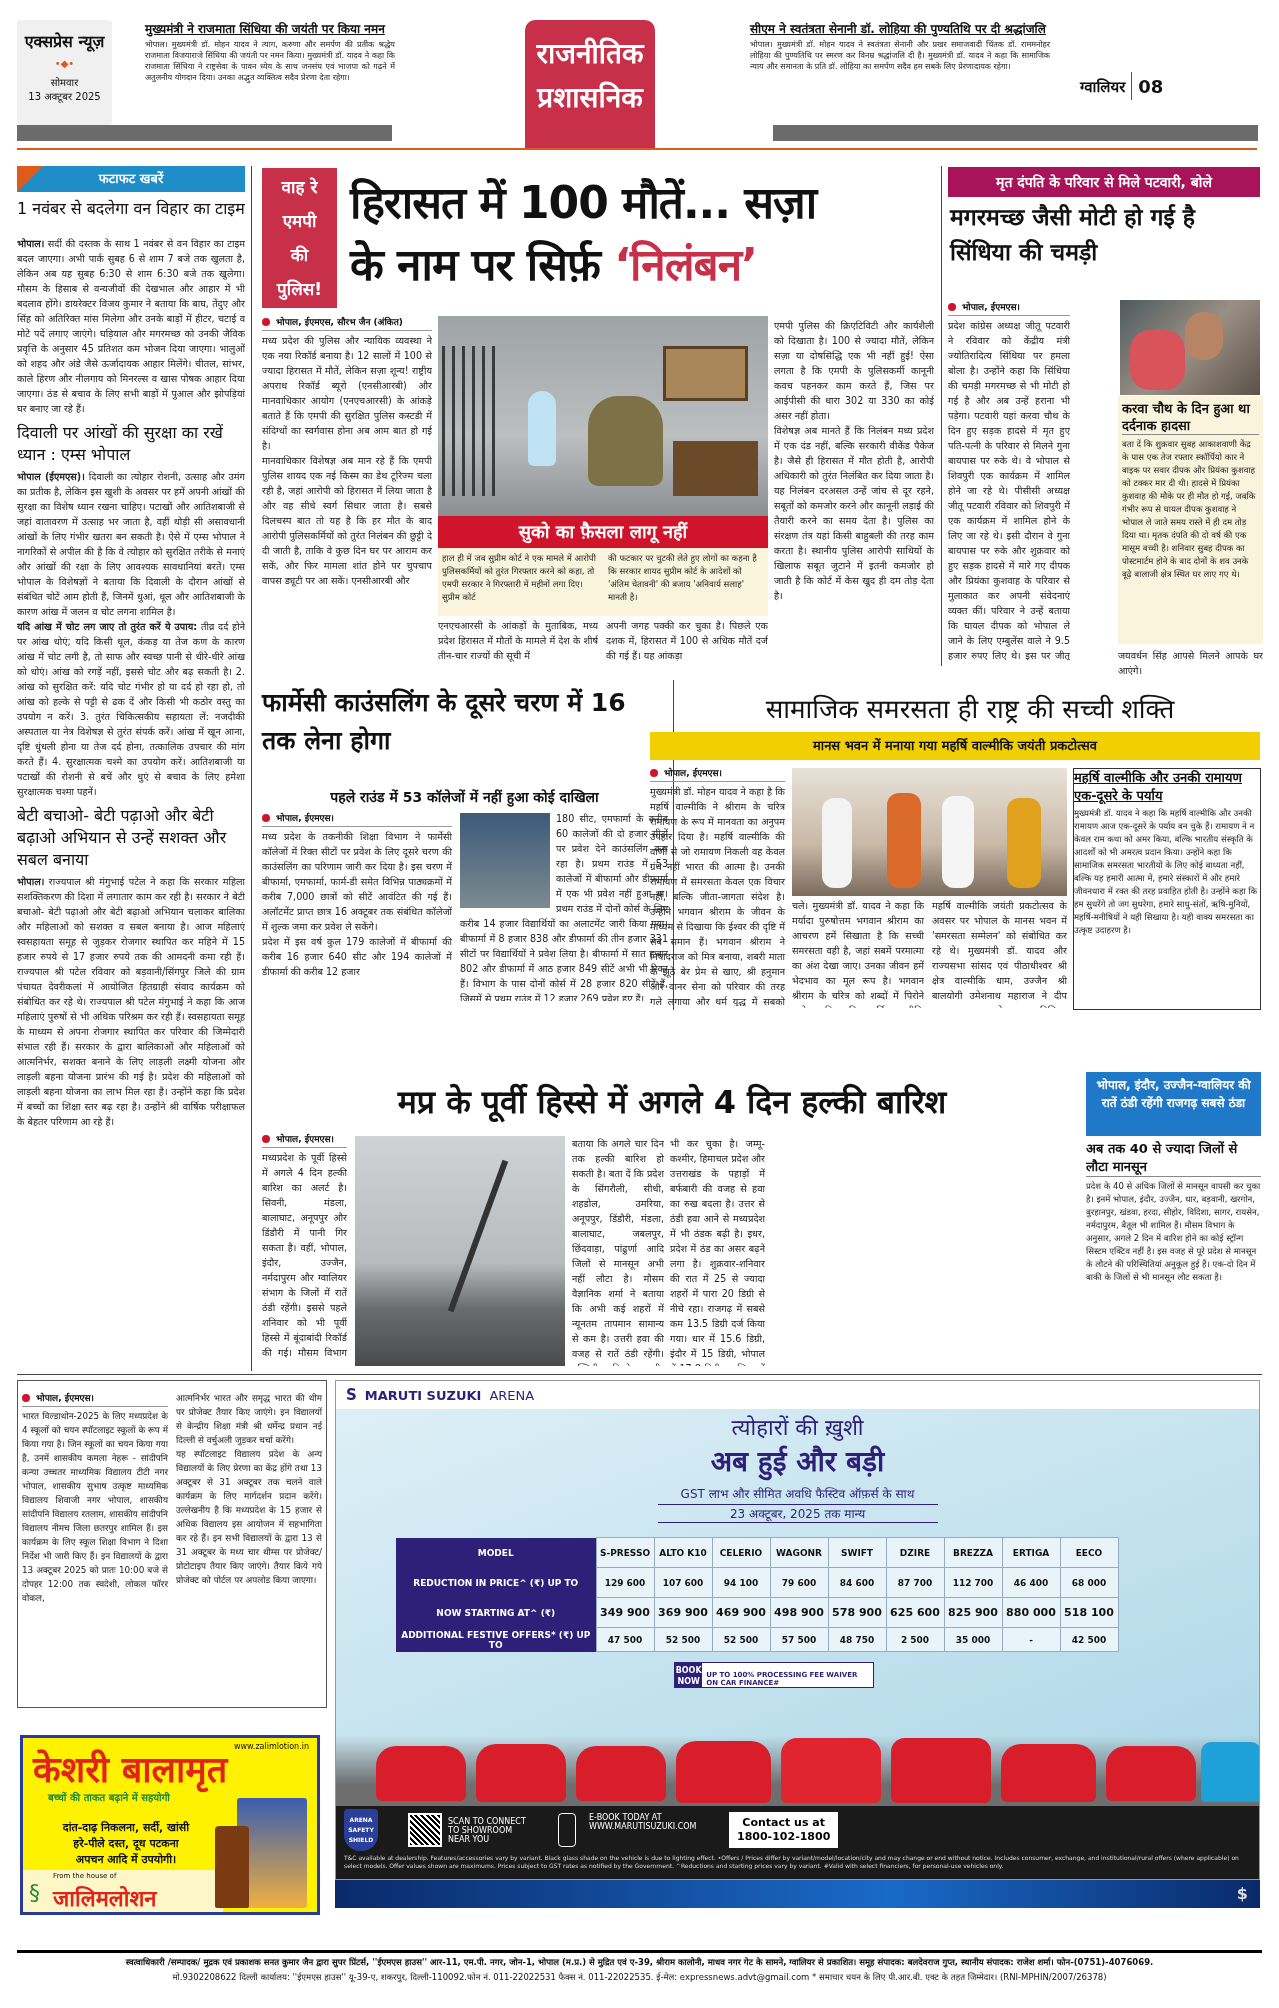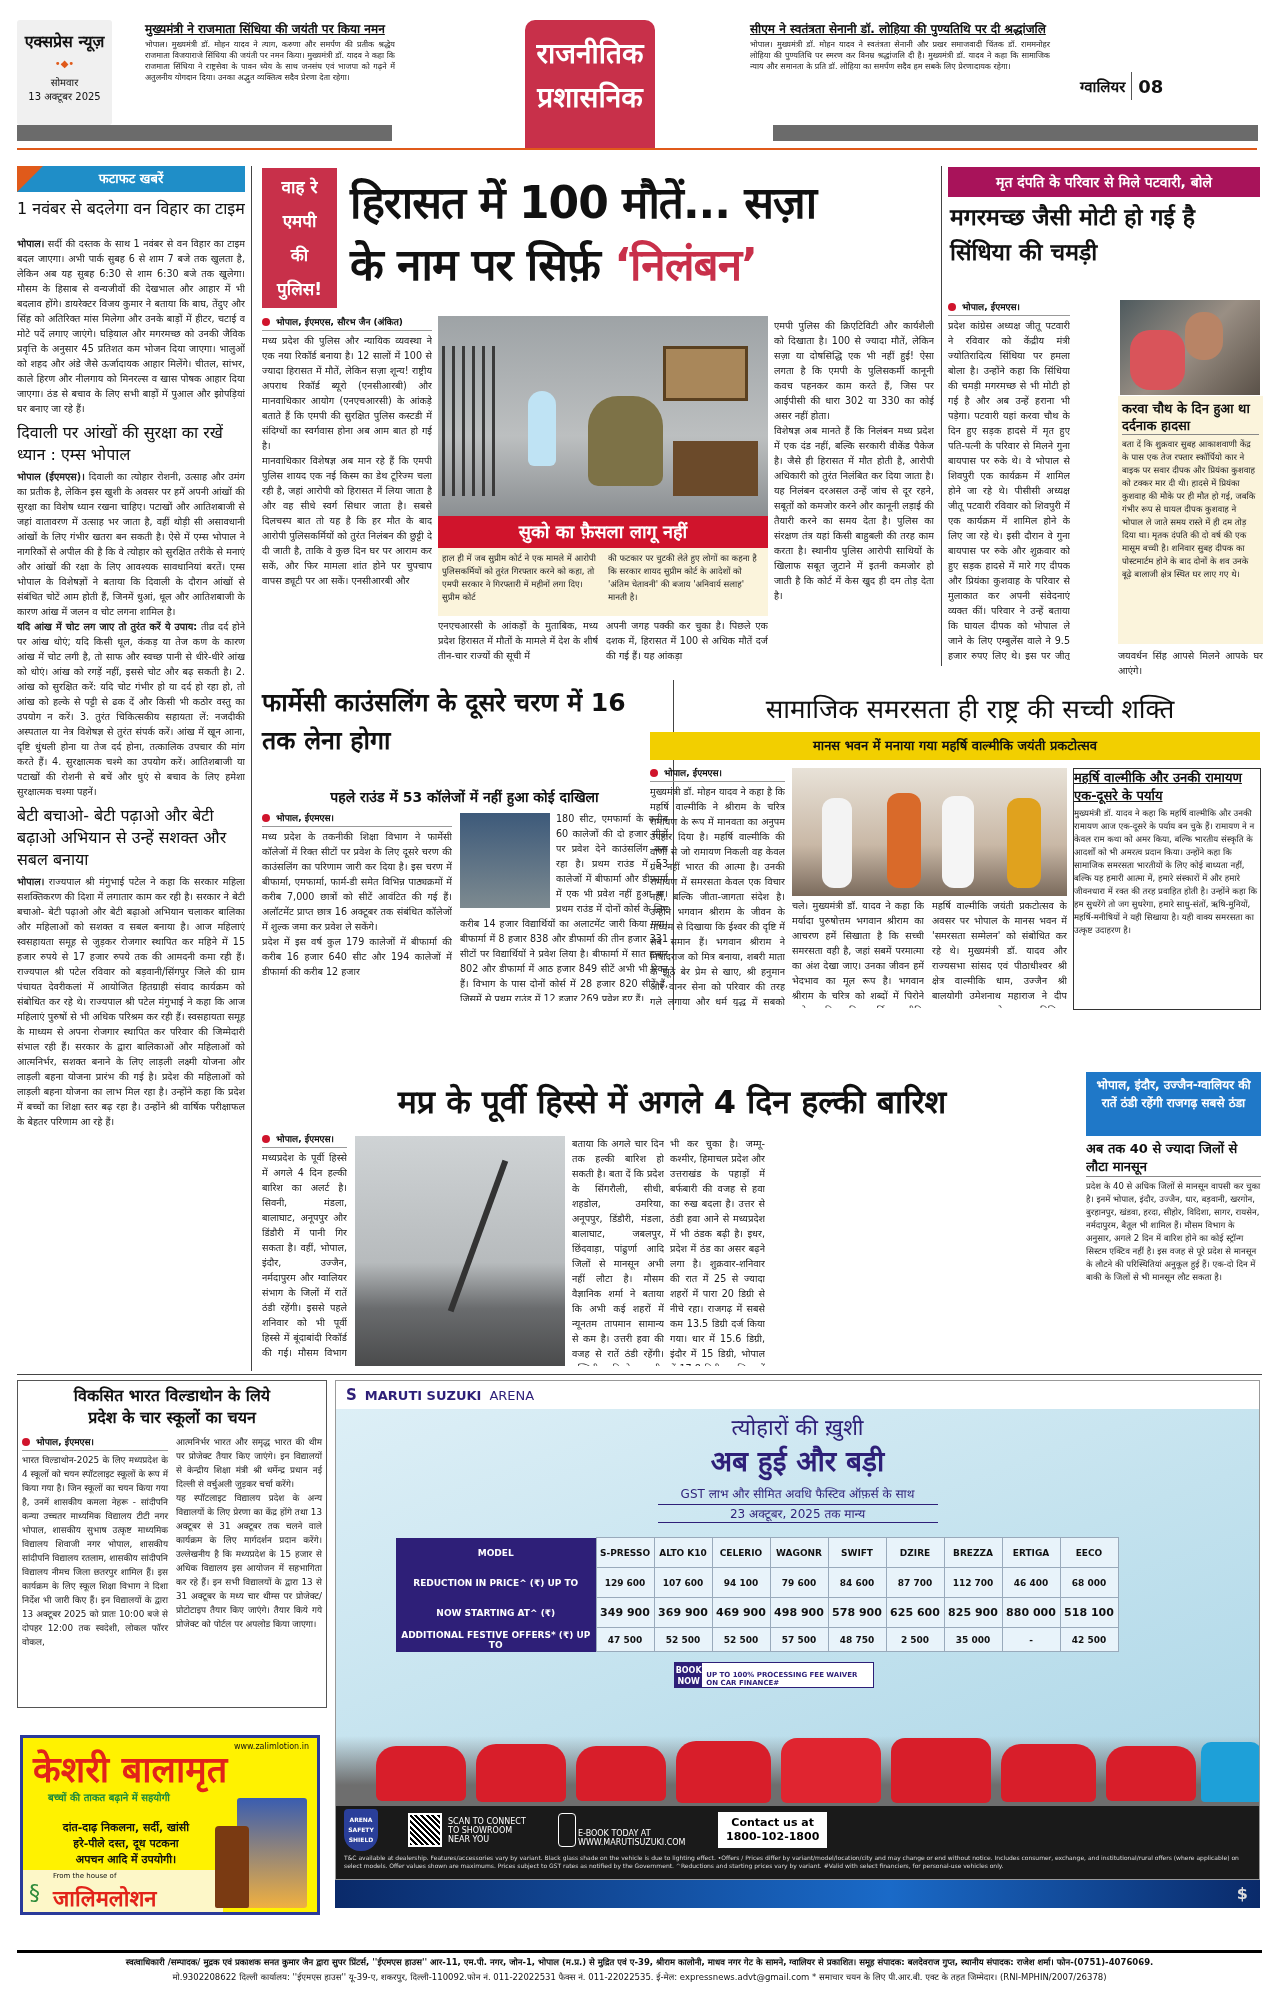--- a/index.html
+++ b/index.html
@@ -188,24 +188,20 @@
   <p class="txt">भी कर चुका है। जम्मू-कश्मीर, हिमाचल प्रदेश और उत्तराखंड के पहाड़ों में बर्फबारी की वजह से हवा का रुख बदला है। उत्तर से ठंडी हवा आने से मध्यप्रदेश में भी ठंडक बढ़ी है। इधर, प्रदेश में ठंड का असर बढ़ने लगा है। शुक्रवार-शनिवार की रात में 25 से ज्यादा शहरों में पारा 20 डिग्री से नीचे रहा। राजगढ़ में सबसे कम 13.5 डिग्री दर्ज किया गया। धार में 15.6 डिग्री, इंदौर में 15 डिग्री, भोपाल में 17.8 डिग्री, ग्वालियर में 18.2 डिग्री, उज्जैन में 17.2 डिग्री और जबलपुर में 21.2 डिग्री रहा।</p>
 </div>
 <div class="abs" style="left:1086px;top:1140px;width:175px;height:225px;overflow:hidden">
   <div style="font-weight:bold;font-size:13px;line-height:18px;border-bottom:1px solid #888;margin-bottom:3px">अब तक 40 से ज्यादा जिलों से लौटा मानसून</div>
   <p class="txt" style="font-size:8.5px;line-height:13px;text-align:left">प्रदेश के 40 से अधिक जिलों से मानसून वापसी कर चुका है। इनमें भोपाल, इंदौर, उज्जैन, धार, बड़वानी, खरगोन, बुरहानपुर, खंडवा, हरदा, सीहोर, विदिशा, सागर, रायसेन, नर्मदापुरम, बैतूल भी शामिल हैं। मौसम विभाग के अनुसार, अगले 2 दिन में बारिश होने का कोई स्ट्रॉन्ग सिस्टम एक्टिव नहीं है। इस वजह से पूरे प्रदेश से मानसून के लौटने की परिस्थितियां अनुकूल हुई हैं। एक-दो दिन में बाकी के जिलों से भी मानसून लौट सकता है।</p>
 </div>
 
 <div class="abs" style="left:17px;top:1374px;width:1245px;height:1px;background:#444"></div>
 
 <div class="abs" style="left:17px;top:1380px;width:310px;height:328px;border:1px solid #555;padding:4px;overflow:hidden">
-  <div style="font-weight:bold;font-size:16px;line-height:22px;text-align:center">
-    <div>विकसित भारत विल्डाथोन के लिये</div>
-    <div>प्रदेश के चार स्कूलों का चयन</div>
-  </div>
   <div style="display:flex;gap:8px;margin-top:6px">
     <div style="flex:1">
       <div class="dateline">
           <span class="dot"></span>
           <span>भोपाल, ईएमएस।</span>
         </div>
       <p class="txt" style="font-size:8.8px;line-height:14px">भारत विल्डाथोन-2025 के लिए मध्यप्रदेश के 4 स्कूलों को चयन स्पॉटलाइट स्कूलों के रूप में किया गया है। जिन स्कूलों का चयन किया गया है, उनमें शासकीय कमला नेहरू - सांदीपनि कन्या उच्चतर माध्यमिक विद्यालय टीटी नगर भोपाल, शासकीय सुभाष उत्कृष्ट माध्यमिक विद्यालय शिवाजी नगर भोपाल, शासकीय सांदीपनि विद्यालय रतलाम, शासकीय सांदीपनि विद्यालय नीमच जिला छतरपुर शामिल हैं। इस कार्यक्रम के लिए स्कूल शिक्षा विभाग ने दिशा निर्देश भी जारी किए हैं। इन विद्यालयों के द्वारा 13 अक्टूबर 2025 को प्रातः 10:00 बजे से दोपहर 12:00 तक स्वदेशी, लोकल फॉरर वोकल,</p>
     </div>
     <div style="flex:1">
       <p class="txt" style="white-space:pre-line;font-size:8.8px;line-height:14px">आत्मनिर्भर भारत और समृद्ध भारत की थीम पर प्रोजेक्ट तैयार किए जाएंगे। इन विद्यालयों से केन्द्रीय शिक्षा मंत्री श्री धर्मेन्द्र प्रधान नई दिल्ली से वर्चुअली जुड़कर चर्चा करेंगे।
@@ -313,21 +309,21 @@
     <div style="display:flex;align-items:center;height:48px;padding:0 8px;gap:30px;font-size:8px">
       <div style="width:34px;height:42px;background:#2a3f9a;border-radius:4px 4px 16px 16px;text-align:center;font-size:6px;font-weight:bold;line-height:10px;padding-top:6px">
         <div>ARENA</div>
         <div>SAFETY</div>
         <div>SHIELD</div>
       </div>
       <div style="display:flex;align-items:center;gap:6px">
         <div style="width:34px;height:34px;background:repeating-linear-gradient(45deg,#000 0 2px,#fff 2px 4px);border:2px solid #fff"></div>
         <div style="width:80px">SCAN TO CONNECT TO SHOWROOM NEAR YOU</div>
       </div>
-      <div style="display:flex;align-items:flex-end;gap:2px">
+      <div style="display:flex;align-items:flex-start;gap:13px">
         <div style="width:18px;height:34px;border:1px solid #fff;border-radius:4px"></div>
         <div style="width:110px">E-BOOK TODAY AT WWW.MARUTISUZUKI.COM</div>
       </div>
       <div style="background:#fff;color:#000;padding:4px 8px;text-align:center;font-weight:bold;font-size:11px;line-height:14px">
         <div>Contact us at</div>
         <div>1800-102-1800</div>
       </div>
     </div>
     <div style="font-size:6px;line-height:8px;padding:0 8px;color:#ddd">T&amp;C available at dealership. Features/accessories vary by variant. Black glass shade on the vehicle is due to lighting effect. •Offers / Prices differ by variant/model/location/city and may change or end without notice. Includes consumer, exchange, and institutional/rural offers (where applicable) on select models. Offer values shown are maximums. Prices subject to GST rates as notified by the Government. ^Reductions and starting prices vary by variant. #Valid with select financiers, for personal-use vehicles only.</div>
   </div>

